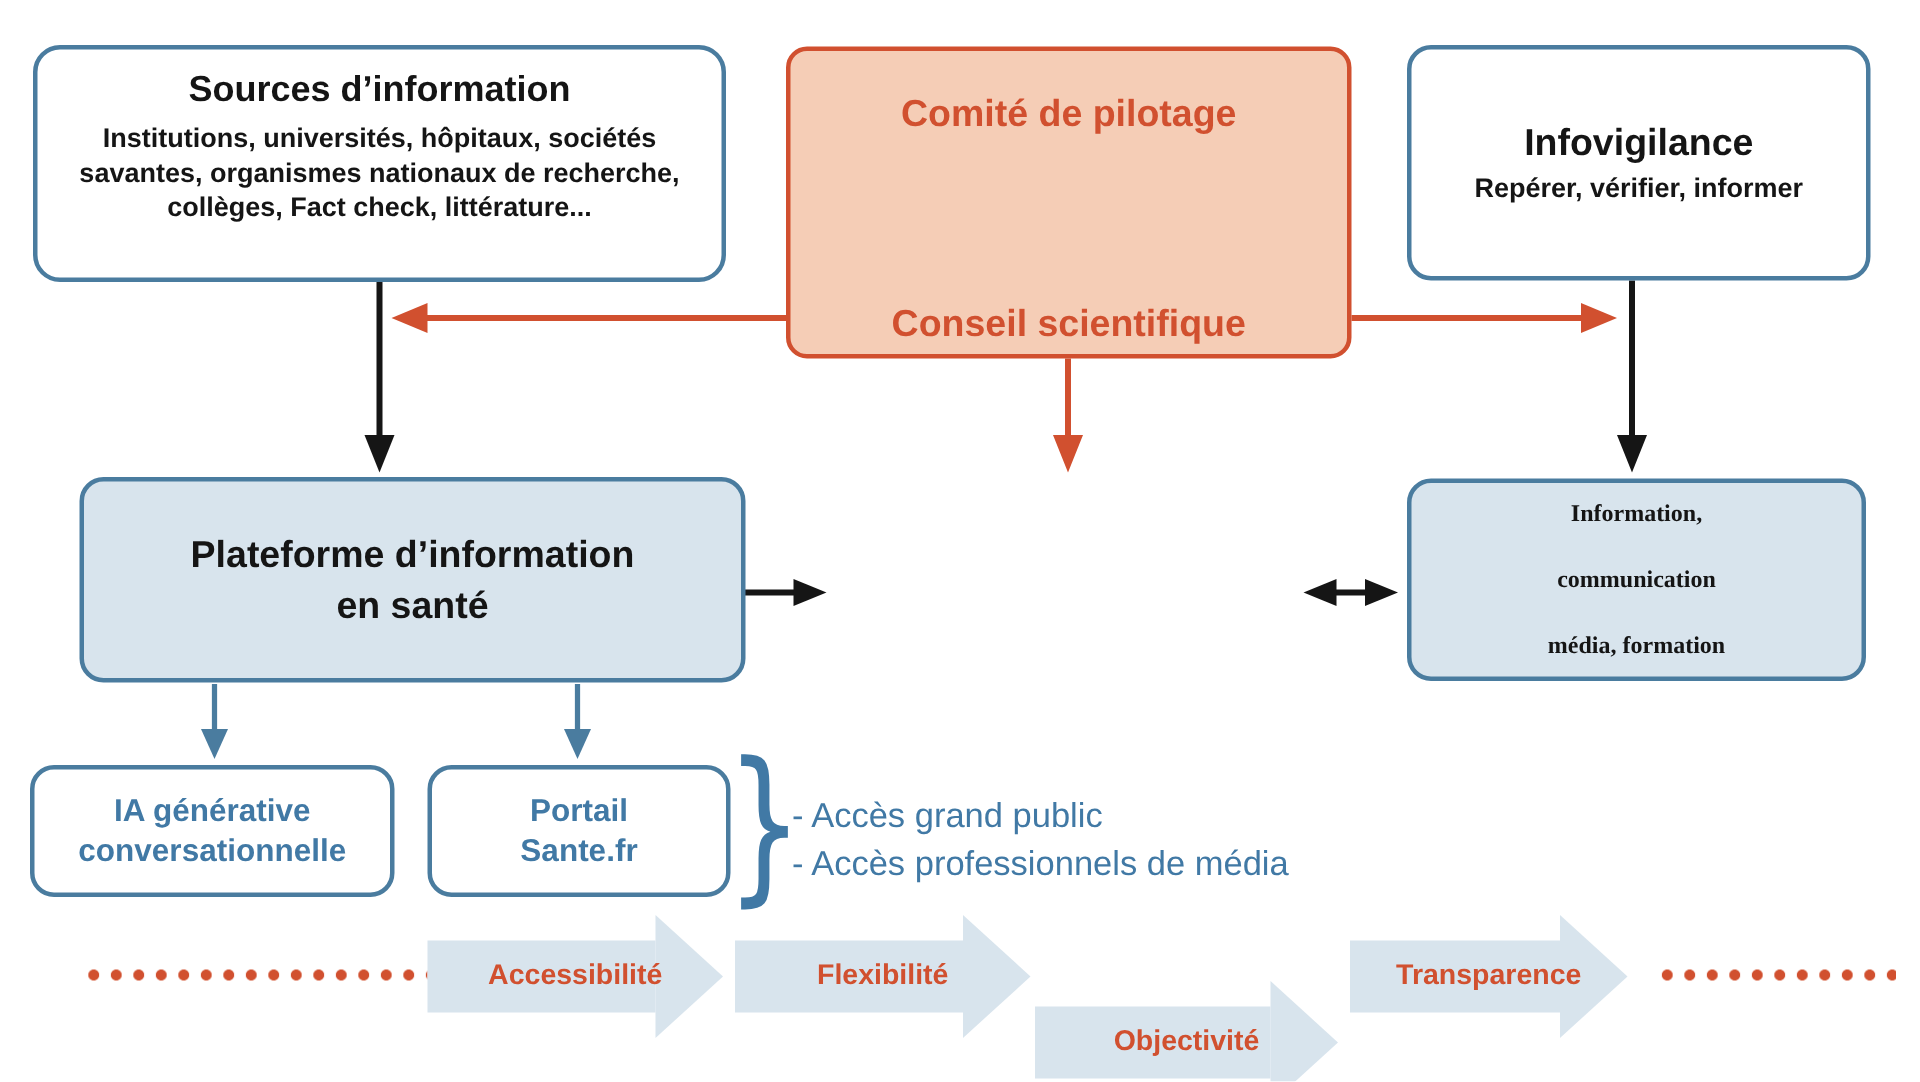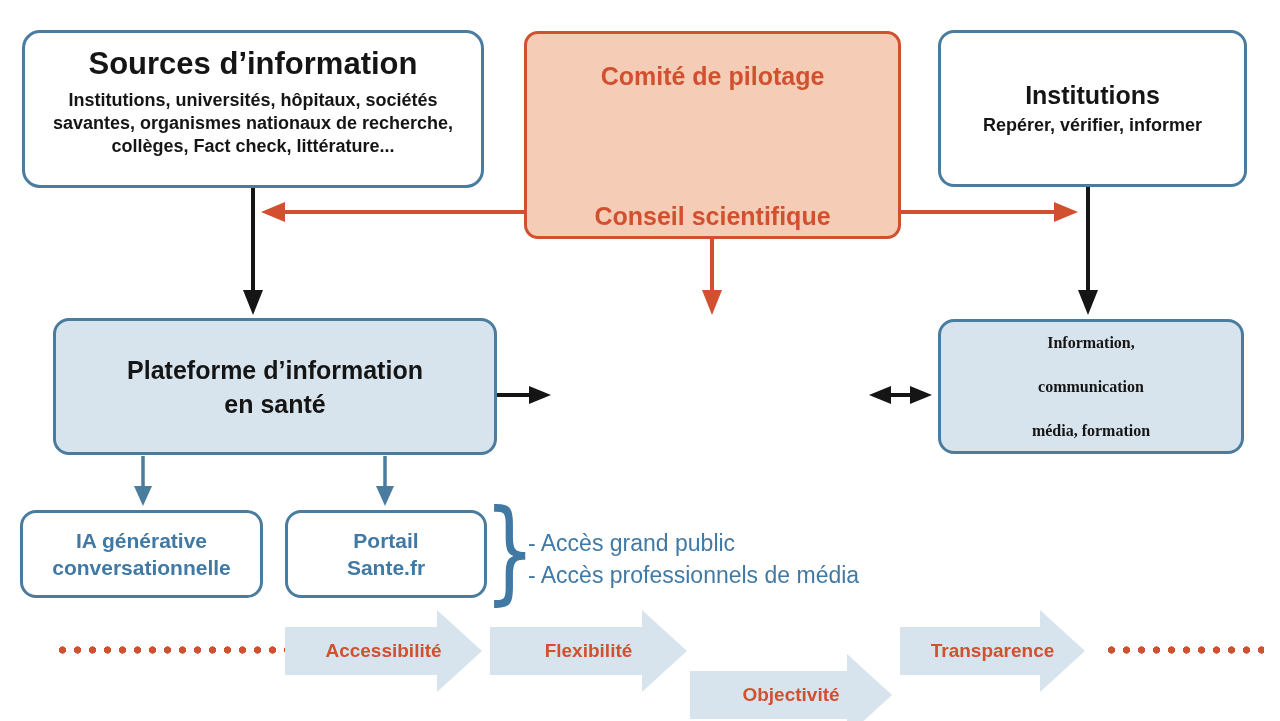--- a/index.html
+++ b/index.html
@@ -14,21 +14,21 @@
   html,body{background:#ffffff;}
   body{font-family:"Liberation Sans",sans-serif;}
   #canvas{position:relative;width:1280px;height:721px;background:#ffffff;overflow:hidden;}
 
   .box{position:absolute;display:flex;flex-direction:column;align-items:center;justify-content:center;text-align:center;}
   .box-white{background:#ffffff;border:3px solid var(--blue-border);}
   .box-bluefill{background:var(--blue-fill);border:3px solid var(--blue-border);}
 
   
   #sources-box{left:22px;top:30px;width:462px;height:158px;border-radius:18px;justify-content:flex-start;padding-top:13px;}
-  #sources-box .ttl{font-size:31px;font-weight:700;color:var(--ink);margin-bottom:7px;}
+  #sources-box .ttl{font-size:24px;font-weight:700;color:var(--ink);margin-bottom:7px;}
   #sources-box .src-line{font-size:18px;font-weight:700;color:var(--ink);line-height:23px;}
   .italic{}
 
   #steering-box{left:524px;top:31px;width:377px;height:208px;border-radius:14px;
     background:var(--red-fill);border:3px solid var(--red);
     justify-content:space-between;padding:28px 10px 5px;}
   #steering-box .red-ttl{font-size:25px;font-weight:700;color:var(--red);}
 
   #infovigilance-box{left:938px;top:30px;width:309px;height:157px;border-radius:16px;}
   #infovigilance-box .ttl{font-size:25px;font-weight:700;color:var(--ink);margin-bottom:5px;}
@@ -131,21 +131,21 @@
     <div class="src-line">savantes, organismes nationaux de recherche,</div>
     <div class="src-line"><span>collèges, </span><span class="italic">Fact check</span><span>, littérature...</span></div>
   </div>
 
   <div class="box" id="steering-box">
     <div class="red-ttl">Comité de pilotage</div>
     <div class="red-ttl">Conseil scientifique</div>
   </div>
 
   <div class="box box-white" id="infovigilance-box">
-    <div class="ttl">Institutions</div>
+    <div class="ttl">Infovigilance</div>
     <div class="sub">Repérer, vérifier, informer</div>
   </div>
 
   <div class="box box-bluefill" id="plateforme-box">
     <div class="mid-label">Plateforme d’information
 en santé</div>
   </div>
 
 
   <div class="box box-bluefill" id="information-box">

